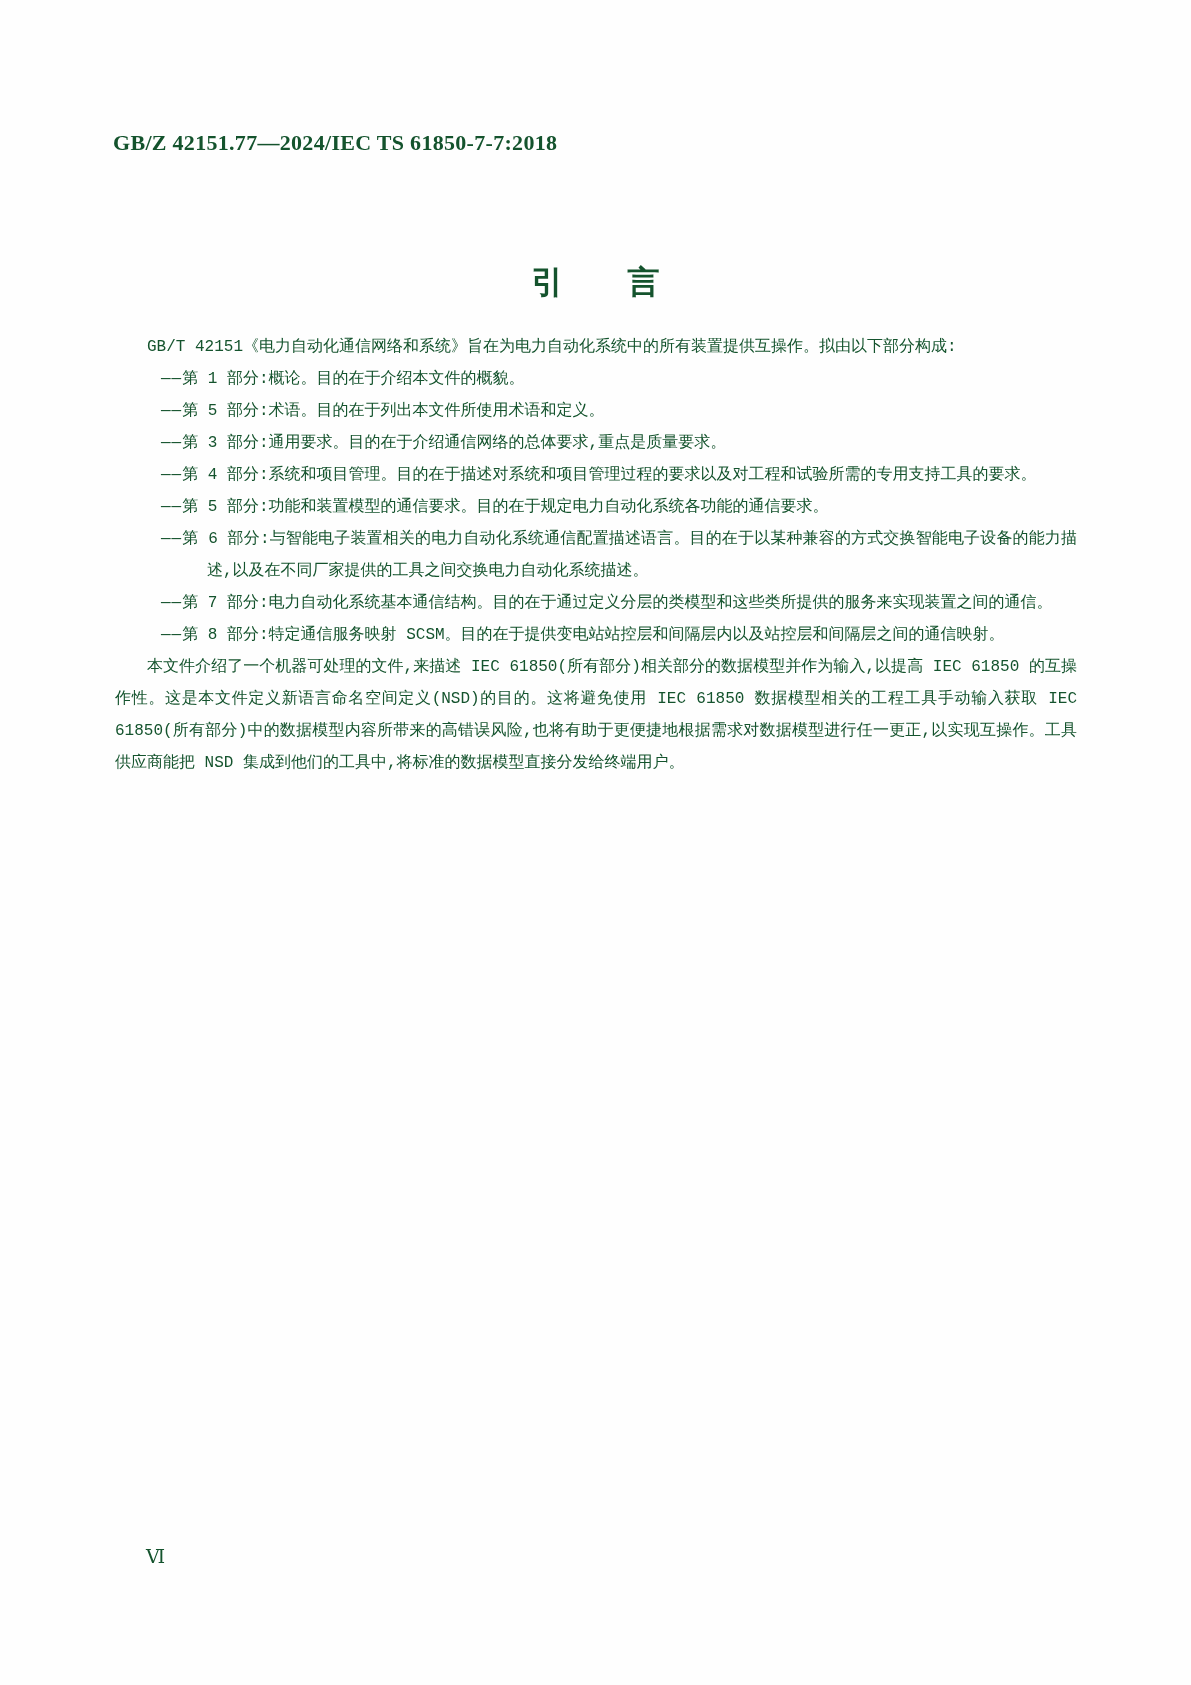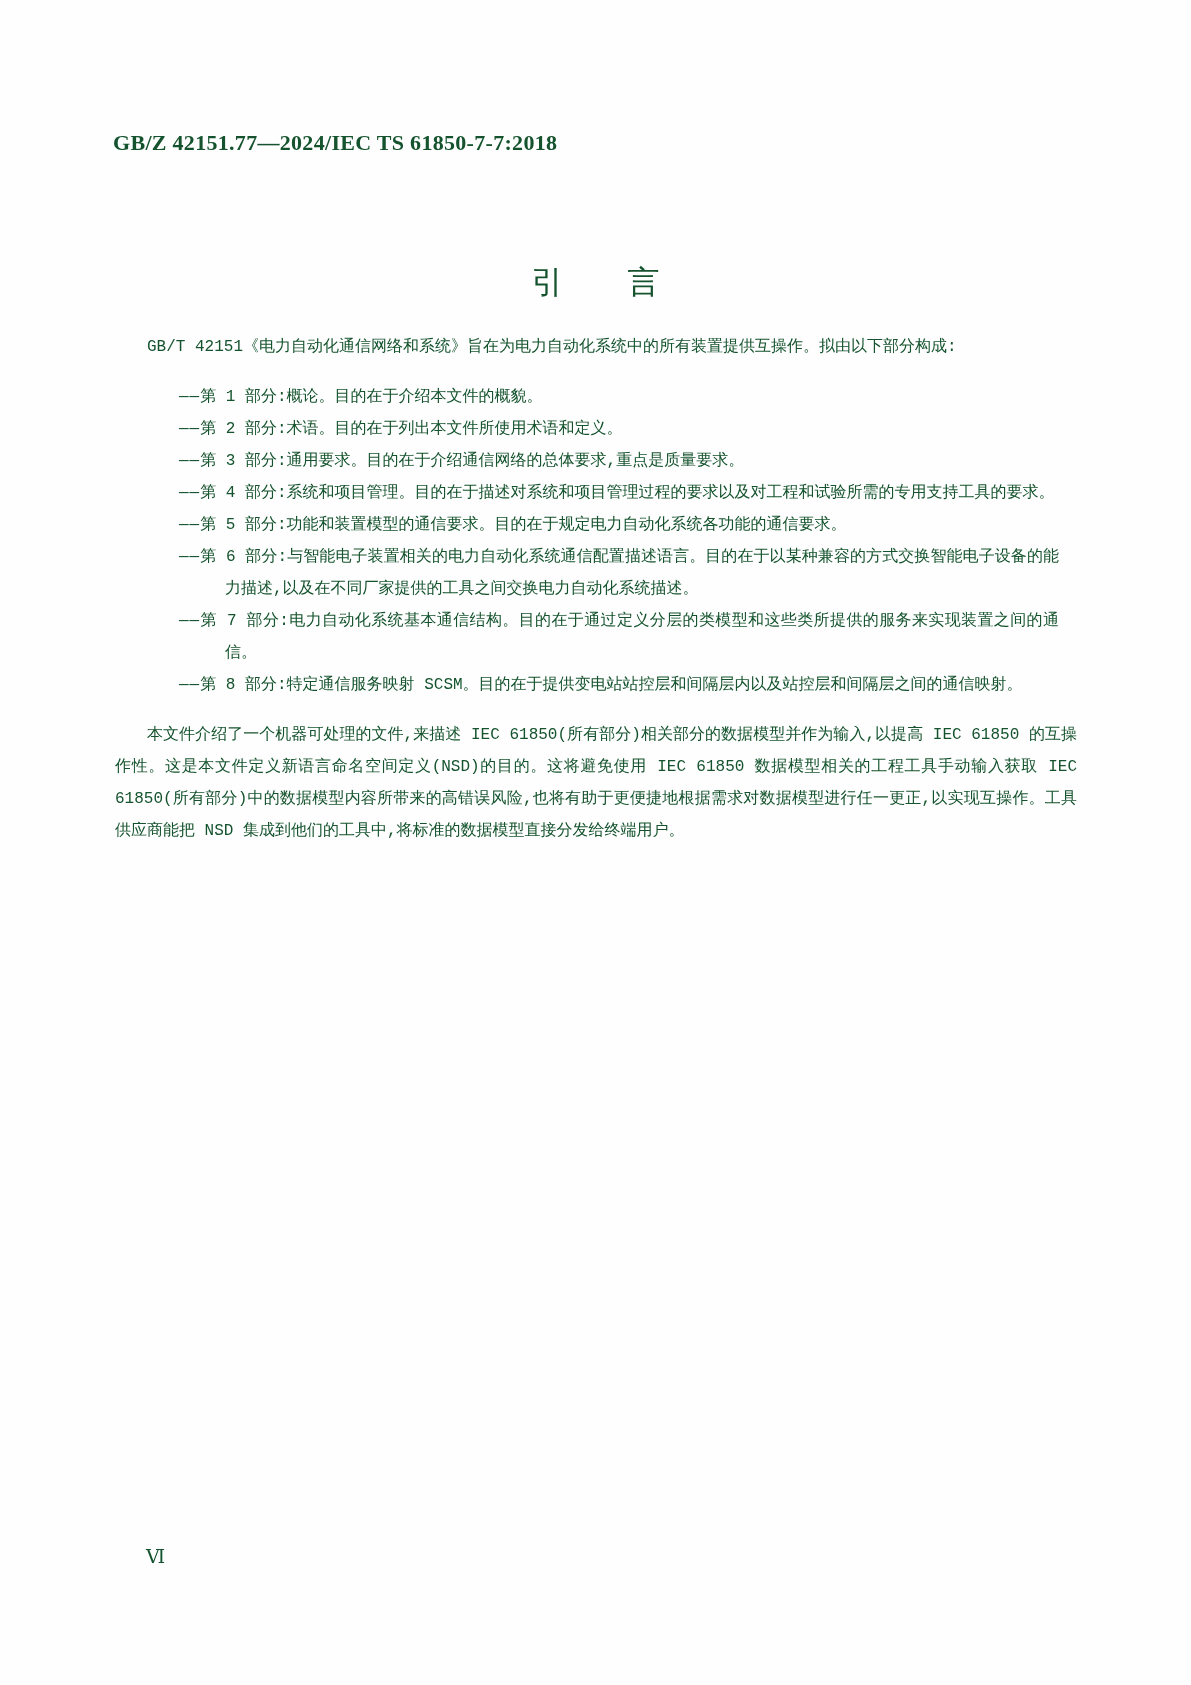--- a/index.html
+++ b/index.html
@@ -22,40 +22,40 @@
     letter-spacing:0.3px;
     white-space:nowrap;
   }
   .doc-title {
     position:absolute;
     top:240px;
     left:0;
     width:100%;
     text-align:center;
     font-size:32px;
-    font-weight:400;
+    font-weight:700;
     font-family:"Liberation Sans","DejaVu Sans",sans-serif;
     white-space:pre;
   }
   .content {
     position:absolute;
     top:331px;
     left:115px;
     width:962px;
     font-size:16px;
     line-height:32px;
     text-align:justify;
     text-justify:inter-ideograph;
     font-family:Liberation Mono, monospace;
   }
   .para {
     margin:0;
     text-indent:2em;
   }
-  .parts-list { margin:18px; padding:0; list-style:none; }
+  .parts-list { margin:0; padding:0; list-style:none; }
   .list-item {
     padding-left:92px;
     text-indent:-46px;
     margin:0;
   }
   .list-dash { letter-spacing:1px; }
   .page-number {
     position:absolute;
     left:146px;
     top:1545px;
@@ -70,21 +70,21 @@
   <div class="doc-code">GB/Z 42151.77—2024/IEC TS 61850-7-7:2018</div>
 
   <h1 class="doc-title">引　　言</h1>
 
   <div class="content">
 
     <p class="para">GB/T 42151《电力自动化通信网络和系统》旨在为电力自动化系统中的所有装置提供互操作。拟由以下部分构成:</p>
 
     <div class="parts-list">
       <div class="list-item"><span class="list-dash">——</span><span>第 1 部分:概论。目的在于介绍本文件的概貌。</span></div>
-      <div class="list-item"><span class="list-dash">——</span><span>第 2 部分:术语。目的在于列出本文件所使用术语和定义。</span></div>
+      <div class="list-item"><span class="list-dash">——</span><span>第 5 部分:术语。目的在于列出本文件所使用术语和定义。</span></div>
       <div class="list-item"><span class="list-dash">——</span><span>第 3 部分:通用要求。目的在于介绍通信网络的总体要求,重点是质量要求。</span></div>
       <div class="list-item"><span class="list-dash">——</span><span>第 4 部分:系统和项目管理。目的在于描述对系统和项目管理过程的要求以及对工程和试验所需的专用支持工具的要求。</span></div>
       <div class="list-item"><span class="list-dash">——</span><span>第 5 部分:功能和装置模型的通信要求。目的在于规定电力自动化系统各功能的通信要求。</span></div>
       <div class="list-item"><span class="list-dash">——</span><span>第 6 部分:与智能电子装置相关的电力自动化系统通信配置描述语言。目的在于以某种兼容的方式交换智能电子设备的能力描述,以及在不同厂家提供的工具之间交换电力自动化系统描述。</span></div>
       <div class="list-item"><span class="list-dash">——</span><span>第 7 部分:电力自动化系统基本通信结构。目的在于通过定义分层的类模型和这些类所提供的服务来实现装置之间的通信。</span></div>
       <div class="list-item"><span class="list-dash">——</span><span>第 8 部分:特定通信服务映射 SCSM。目的在于提供变电站站控层和间隔层内以及站控层和间隔层之间的通信映射。</span></div>
     </div>
 
     <p class="para">本文件介绍了一个机器可处理的文件,来描述 IEC 61850(所有部分)相关部分的数据模型并作为输入,以提高 IEC 61850 的互操作性。这是本文件定义新语言命名空间定义(NSD)的目的。这将避免使用 IEC 61850 数据模型相关的工程工具手动输入获取 IEC 61850(所有部分)中的数据模型内容所带来的高错误风险,也将有助于更便捷地根据需求对数据模型进行任一更正,以实现互操作。工具供应商能把 NSD 集成到他们的工具中,将标准的数据模型直接分发给终端用户。</p>
 

